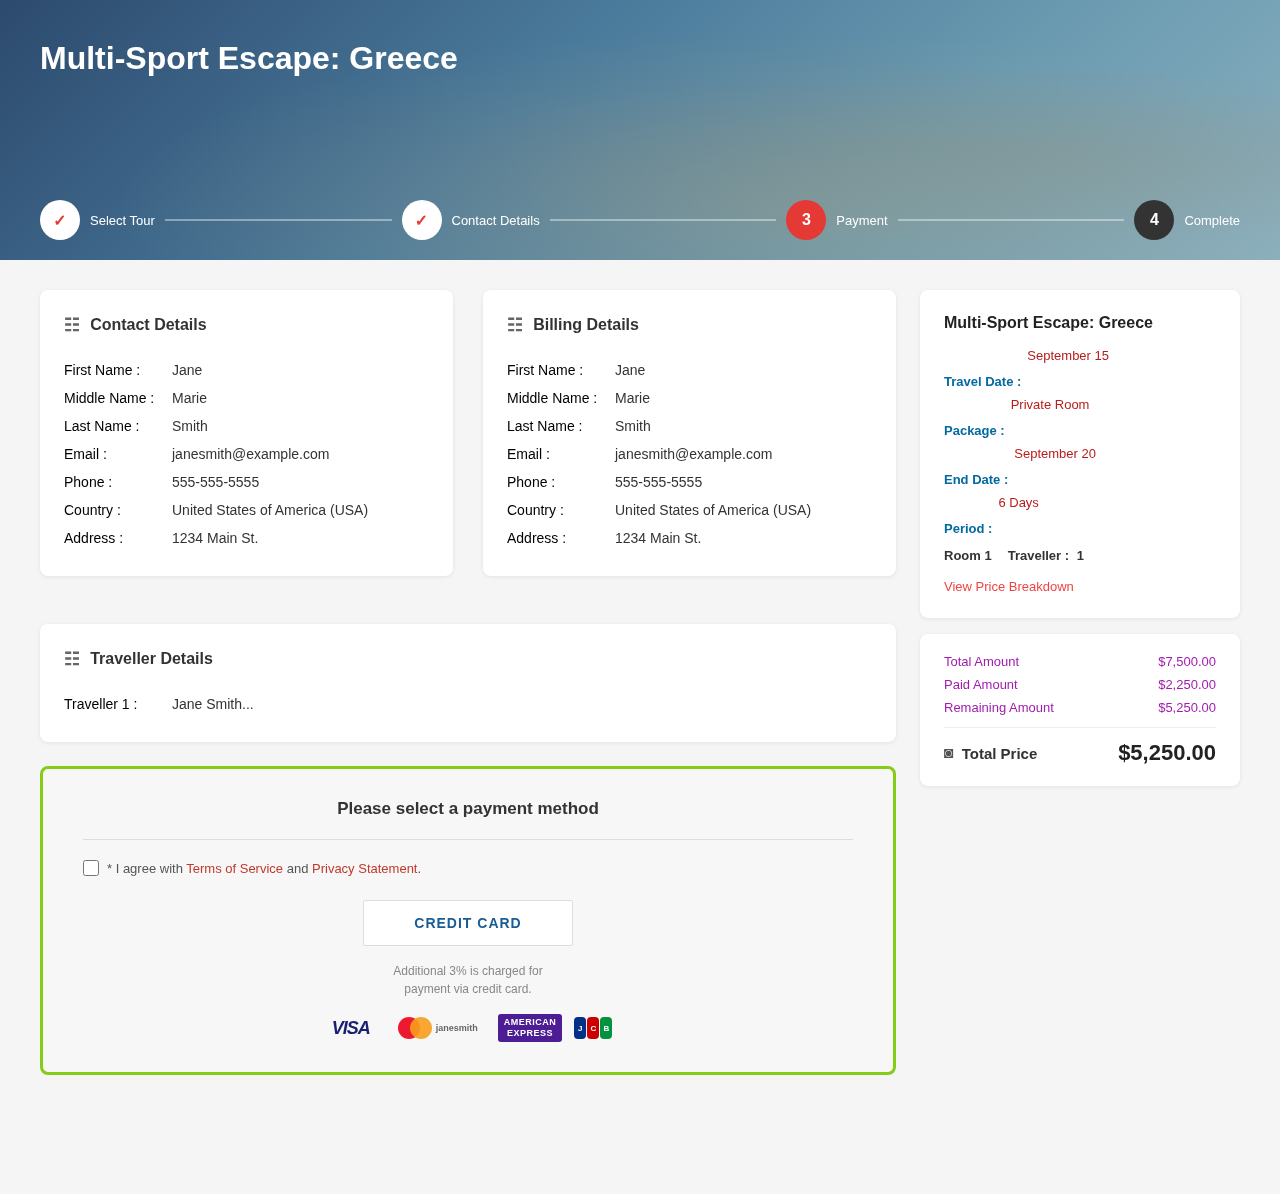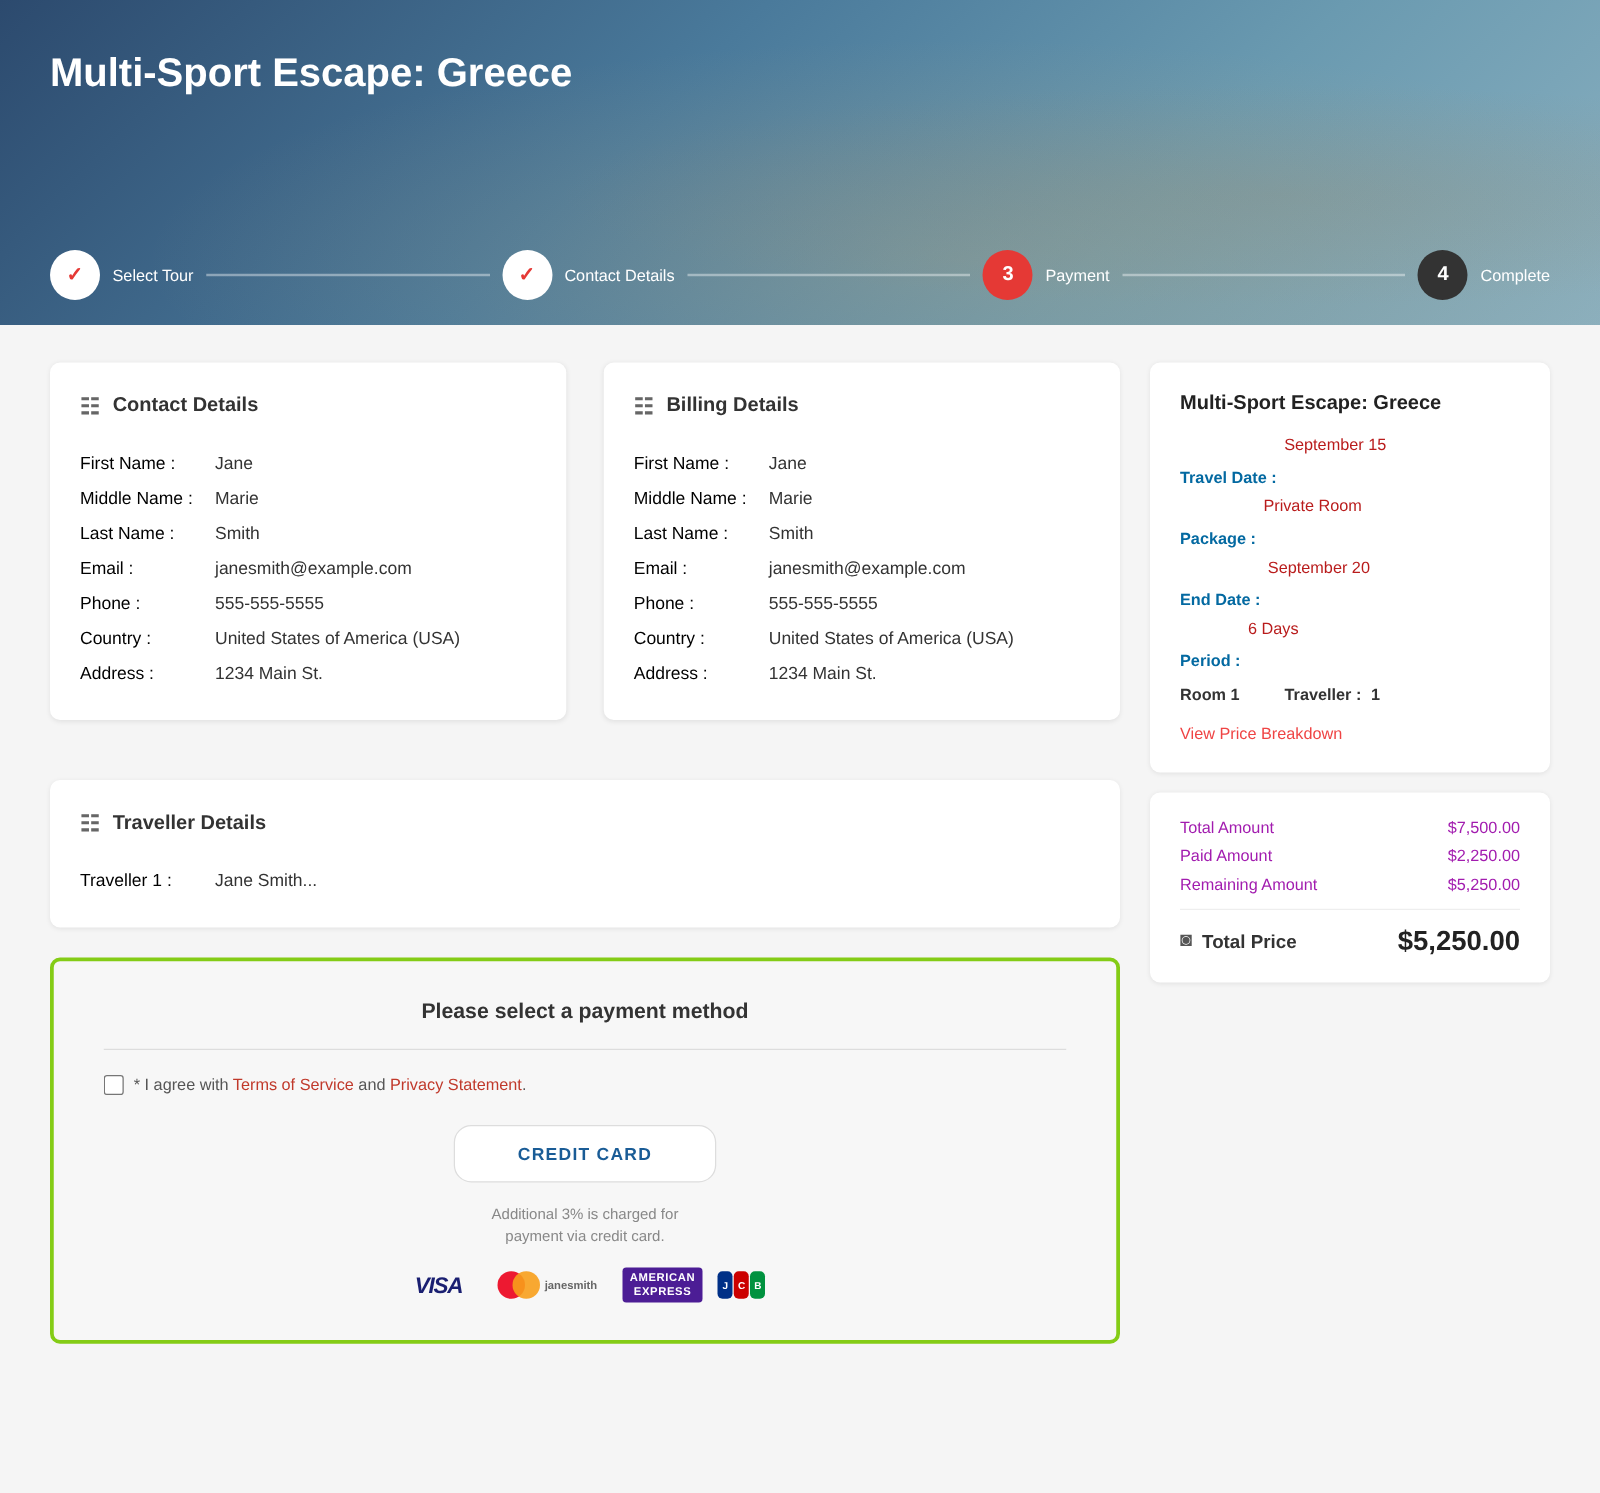--- a/index.html
+++ b/index.html
@@ -167,21 +167,21 @@
       font-weight: 700;
       color: #0369a1;
       flex-shrink: 0;
       margin-top: 26px;
     }
     .sidebar-info-value {
       color: #b91c1c;
     }
     .room-traveller {
       display: flex;
-      gap: 32px;
+      gap: 12px;
       margin: 12px 0;
       font-size: 13px;
       color: #555;
     }
     .room-traveller span {
       font-weight: 600;
       color: #333;
       margin-right: 4px;
     }
     .view-breakdown {
@@ -247,20 +247,21 @@
       margin-bottom: 20px;
       color: #333;
     }
     .payment-divider {
       border: none;
       border-top: 1px solid #ddd;
       margin-bottom: 20px;
     }
     .terms-row {
       display: flex;
+      align-items: center;
       gap: 8px;
       margin-bottom: 24px;
       font-size: 13px;
       color: #555;
     }
     .terms-checkbox {
       width: 16px;
       height: 16px;
       flex-shrink: 0;
       cursor: pointer;
@@ -268,21 +269,21 @@
     .terms-link {
       color: #c0392b;
       text-decoration: none;
     }
 
     .credit-card-btn {
       display: block;
       margin: 0 auto 16px;
       background: white;
       border: 1px solid #ddd;
-      border-radius: 14px;
+      border-radius: 2px;
       padding: 14px 50px;
       font-size: 14px;
       font-weight: 700;
       color: #1a5c96;
       letter-spacing: 1px;
       cursor: pointer;
       text-transform: uppercase;
       min-width: 180px;
     }
 

